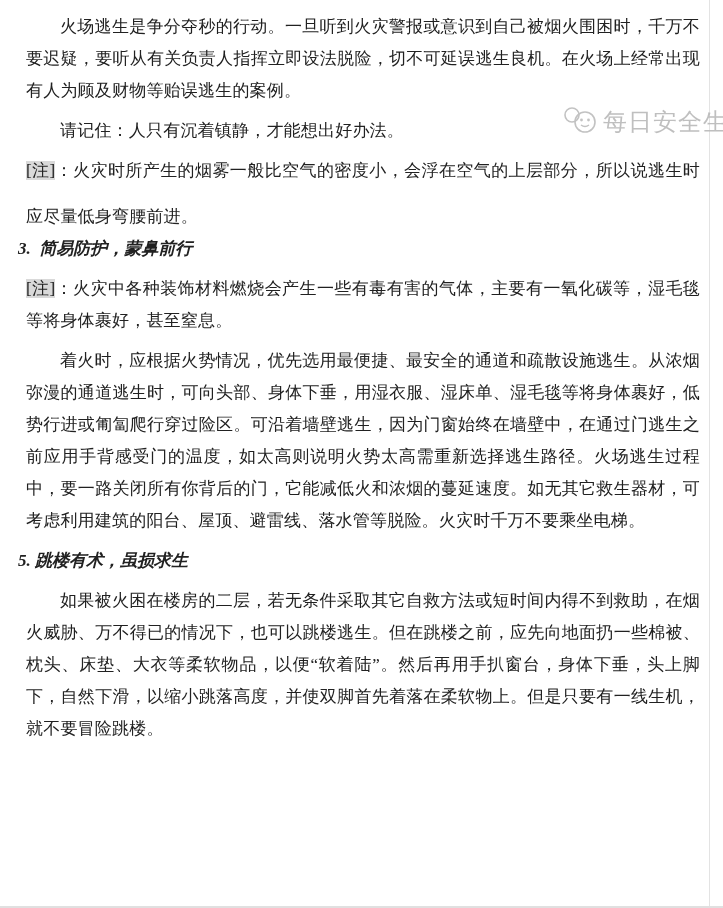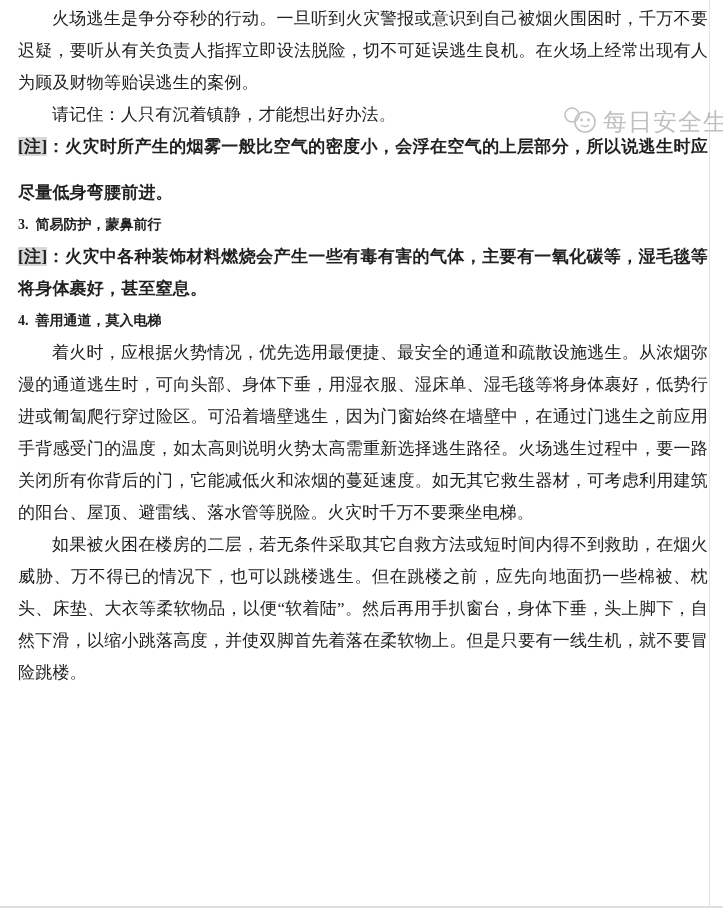--- a/index.html
+++ b/index.html
@@ -21,36 +21,37 @@
     left: 18px;
     width: 690px;
     color: #212121;
   }
   .para {
     font-size: 17px;
     line-height: 32px;
     text-align: justify;
     text-align-last: left;
     letter-spacing: 0.2px;
-    margin: 0;
+    margin: 8px;
   }
   .indent { text-indent: 34px; }
-  .note { font-weight: bold; }
+  .note { font-weight: normal; }
   .note-tag { background: #d9d9d9; }
   .note1 {
     line-height: 46px;
     margin-top: -7px;
     margin-bottom: -7px;
   }
   .heading {
-    font-size: 14px;
+    font-size: 17px;
     line-height: 32px;
     font-weight: bold;
     white-space: pre-wrap;
     margin: 0;
+    font-style: italic;
   }
   #watermark {
     position: absolute;
     left: 561px;
     top: 103px;
     display: flex;
     align-items: center;
     white-space: nowrap;
     color: #b9b9b9;
     opacity: 0.9;
@@ -91,24 +92,24 @@
 
     <p class="para indent">请记住：人只有沉着镇静，才能想出好办法。</p>
 
     <p class="para note note1"><span class="note-tag">[注]</span><span>：</span><span>火灾时所产生的烟雾一般比空气的密度小，会浮在空气的上层部分，所以说逃生时应尽量低身弯腰前进。</span></p>
 
     <p class="heading">3.  简易防护，蒙鼻前行</p>
 
 
     <p class="para note"><span class="note-tag">[注]</span><span>：</span><span>火灾中各种装饰材料燃烧会产生一些有毒有害的气体，主要有一氧化碳等，湿毛毯等将身体裹好，甚至窒息。</span></p>
 
-    <p class="heading">4.  善用通道，莫入电梯</p>
 
     <p class="para indent">着火时，应根据火势情况，优先选用最便捷、最安全的通道和疏散设施逃生。从浓烟弥漫的通道逃生时，可向头部、身体下垂，用湿衣服、湿床单、湿毛毯等将身体裹好，低势行进或匍匐爬行穿过险区。可沿着墙壁逃生，因为门窗始终在墙壁中，在通过门逃生之前应用手背感受门的温度，如太高则说明火势太高需重新选择逃生路径。火场逃生过程中，要一路关闭所有你背后的门，它能减低火和浓烟的蔓延速度。如无其它救生器材，可考虑利用建筑的阳台、屋顶、避雷线、落水管等脱险。火灾时千万不要乘坐电梯。</p>
 
+    <p class="heading">5. 跳楼有术，虽损求生</p>
 
     <p class="para indent">如果被火困在楼房的二层，若无条件采取其它自救方法或短时间内得不到救助，在烟火威胁、万不得已的情况下，也可以跳楼逃生。但在跳楼之前，应先向地面扔一些棉被、枕头、床垫、大衣等柔软物品，以便“软着陆”。然后再用手扒窗台，身体下垂，头上脚下，自然下滑，以缩小跳落高度，并使双脚首先着落在柔软物上。但是只要有一线生机，就不要冒险跳楼。</p>
 
   </div>
 
   <div id="watermark">
     <span>
       <svg width="40" height="34" viewBox="0 0 40 34" fill="none">
         <circle cx="11" cy="12" r="7" stroke="#bcbcbc" stroke-width="1.6"></circle>
         <circle cx="24" cy="19" r="10" stroke="#bcbcbc" stroke-width="1.6"></circle>

